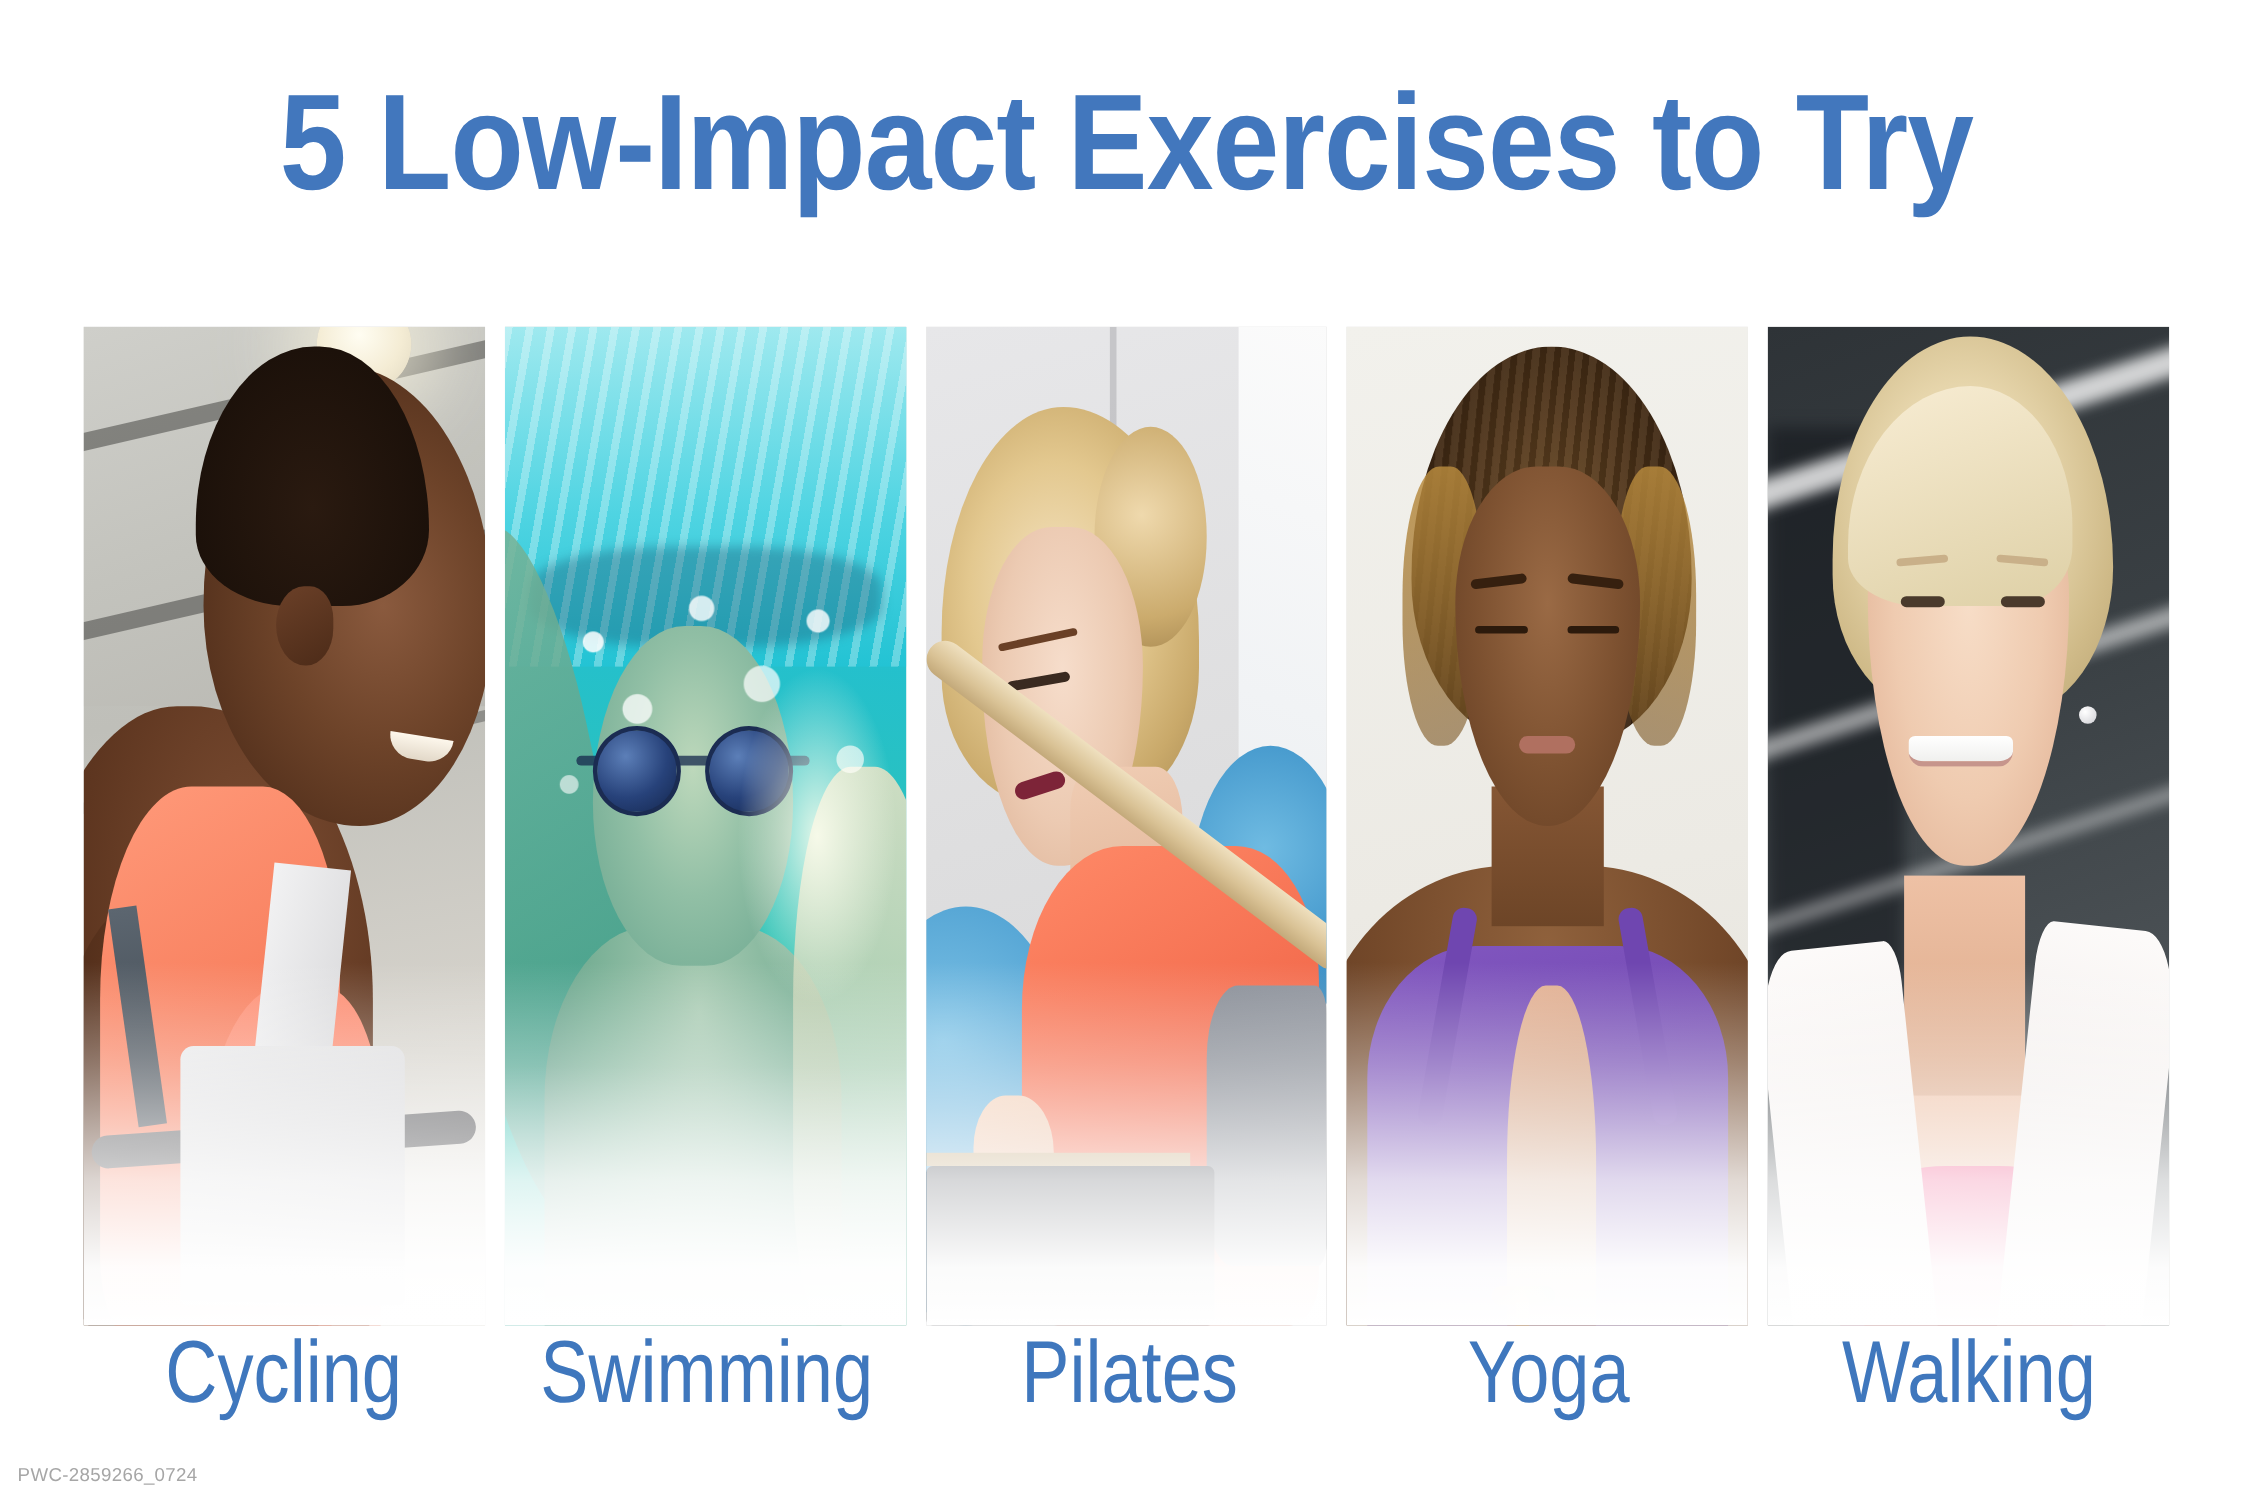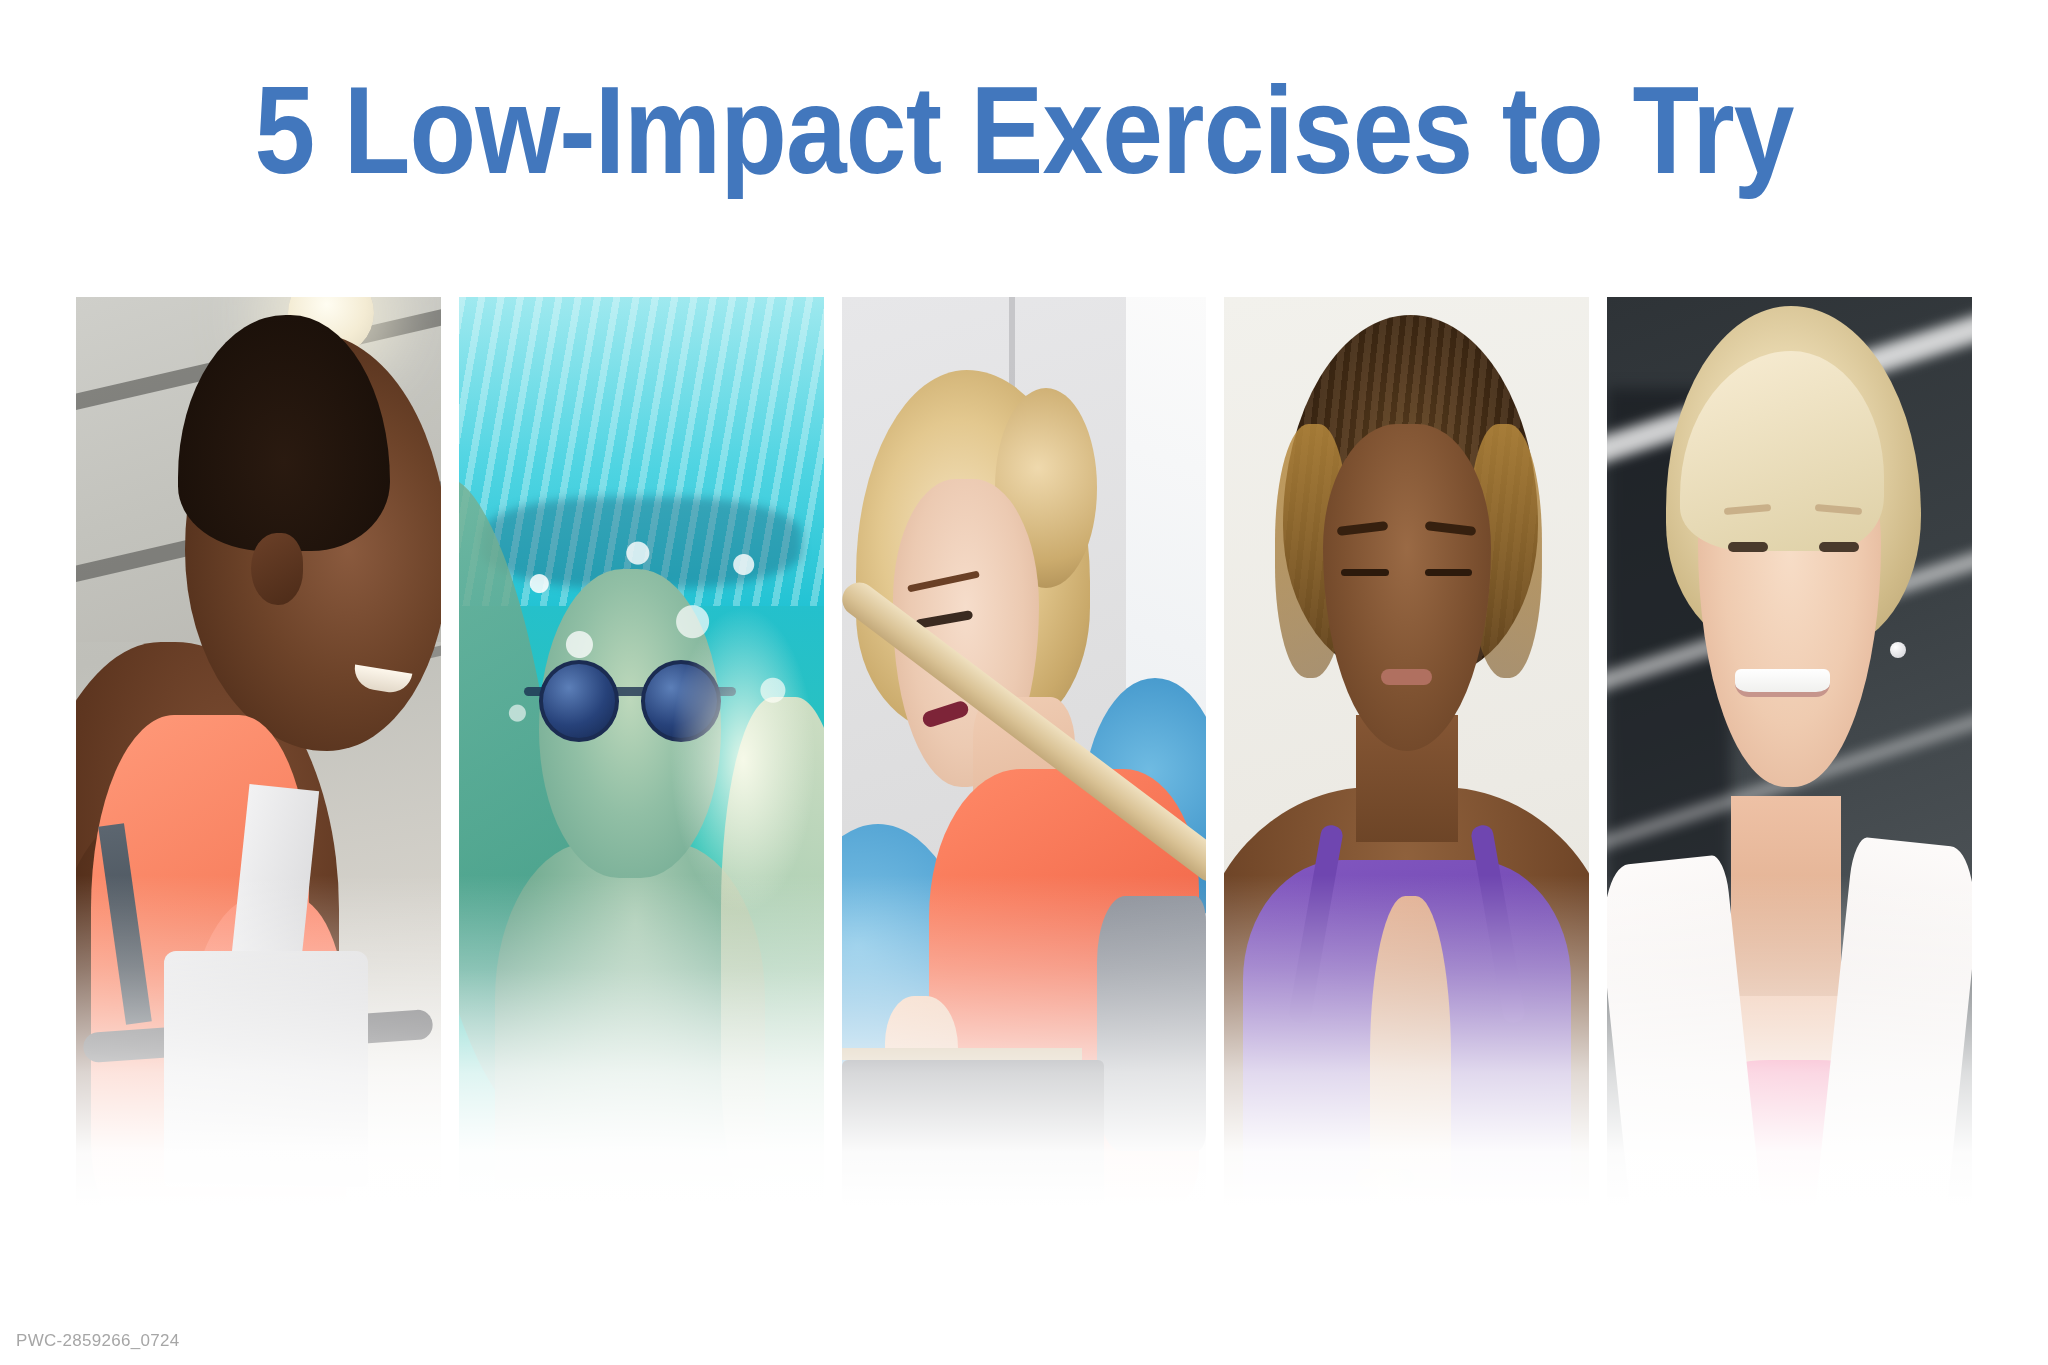--- a/index.html
+++ b/index.html
@@ -675,16 +675,23 @@
         <div class="eye l"></div>
         <div class="eye r"></div>
         <div class="teeth"></div>
         <div class="earring"></div>
       </div>
       <div class="fade"></div>
     </div>
 
   </div>
 
+  <div class="labels">
+    <div class="label">Cycling</div>
+    <div class="label">Swimming</div>
+    <div class="label">Pilates</div>
+    <div class="label">Yoga</div>
+    <div class="label">Walking</div>
+  </div>
 
   <div class="footer-code">PWC-2859266_0724</div>
 
 </div>
 
 </body></html>

